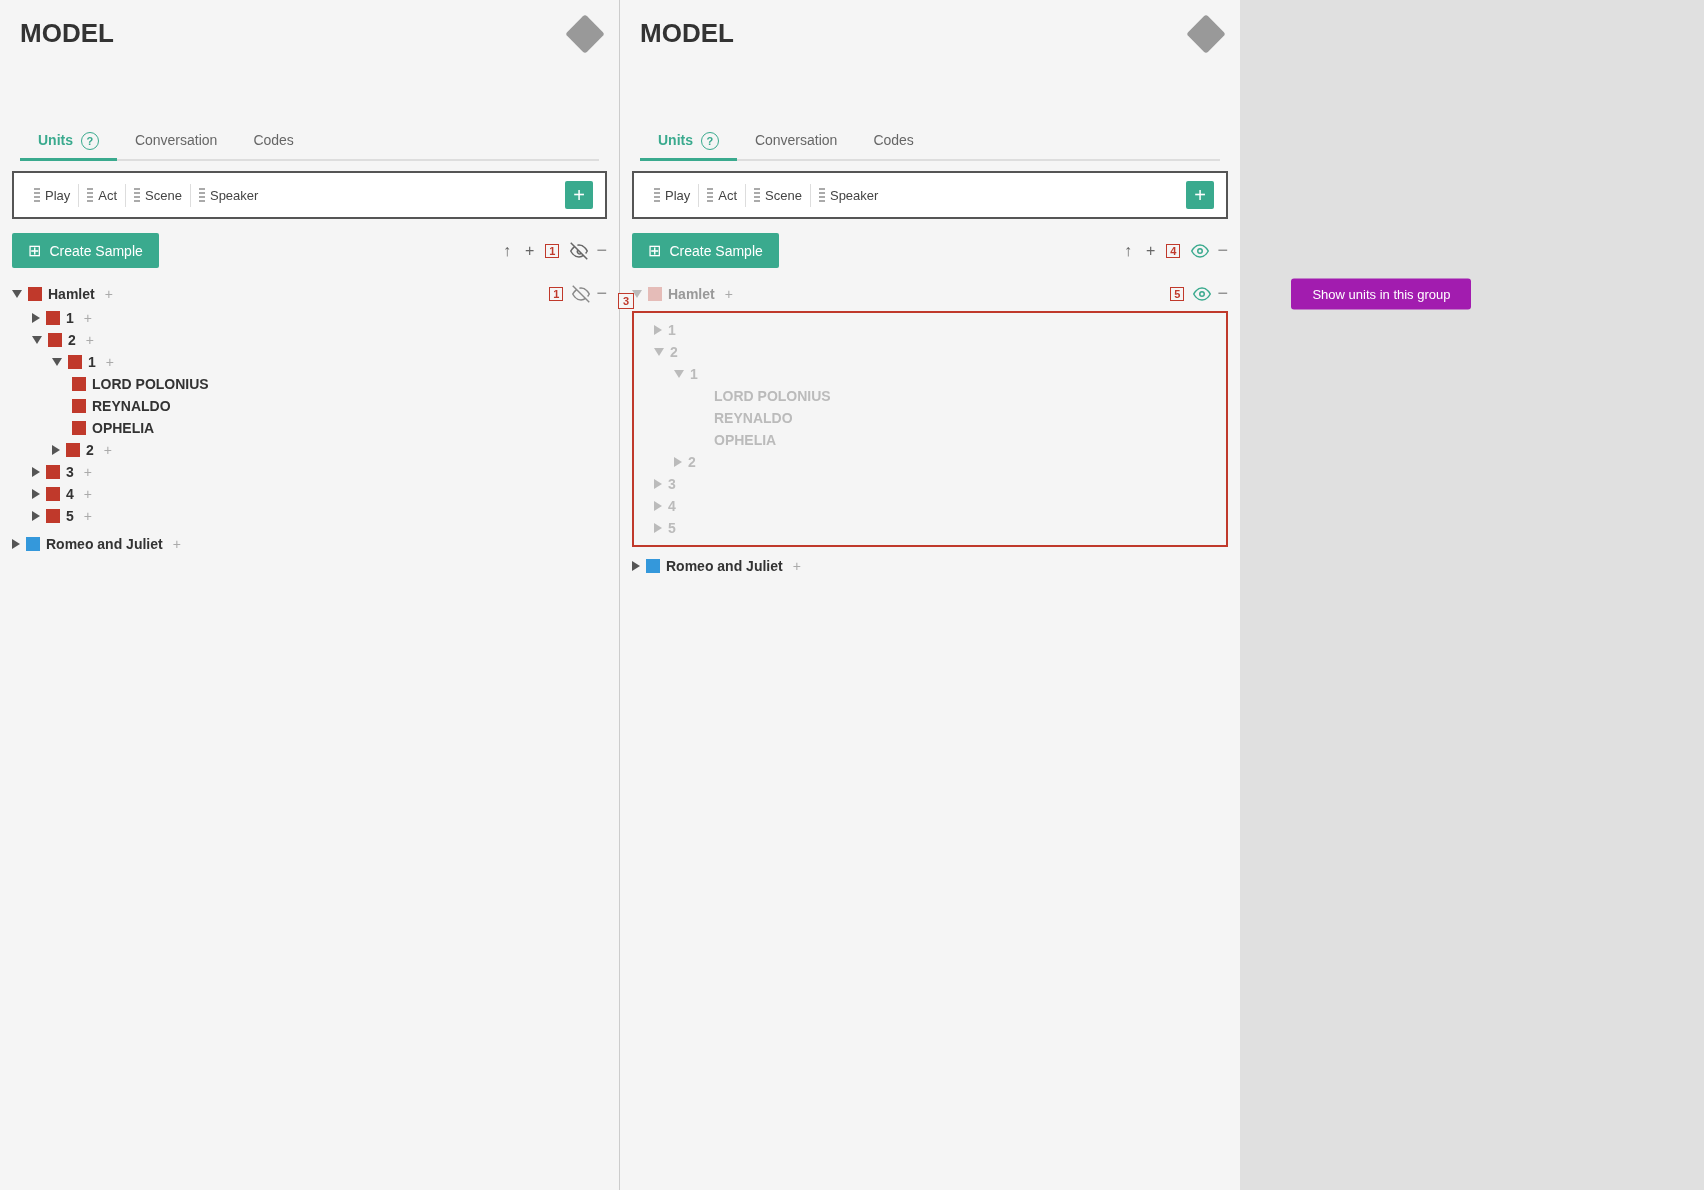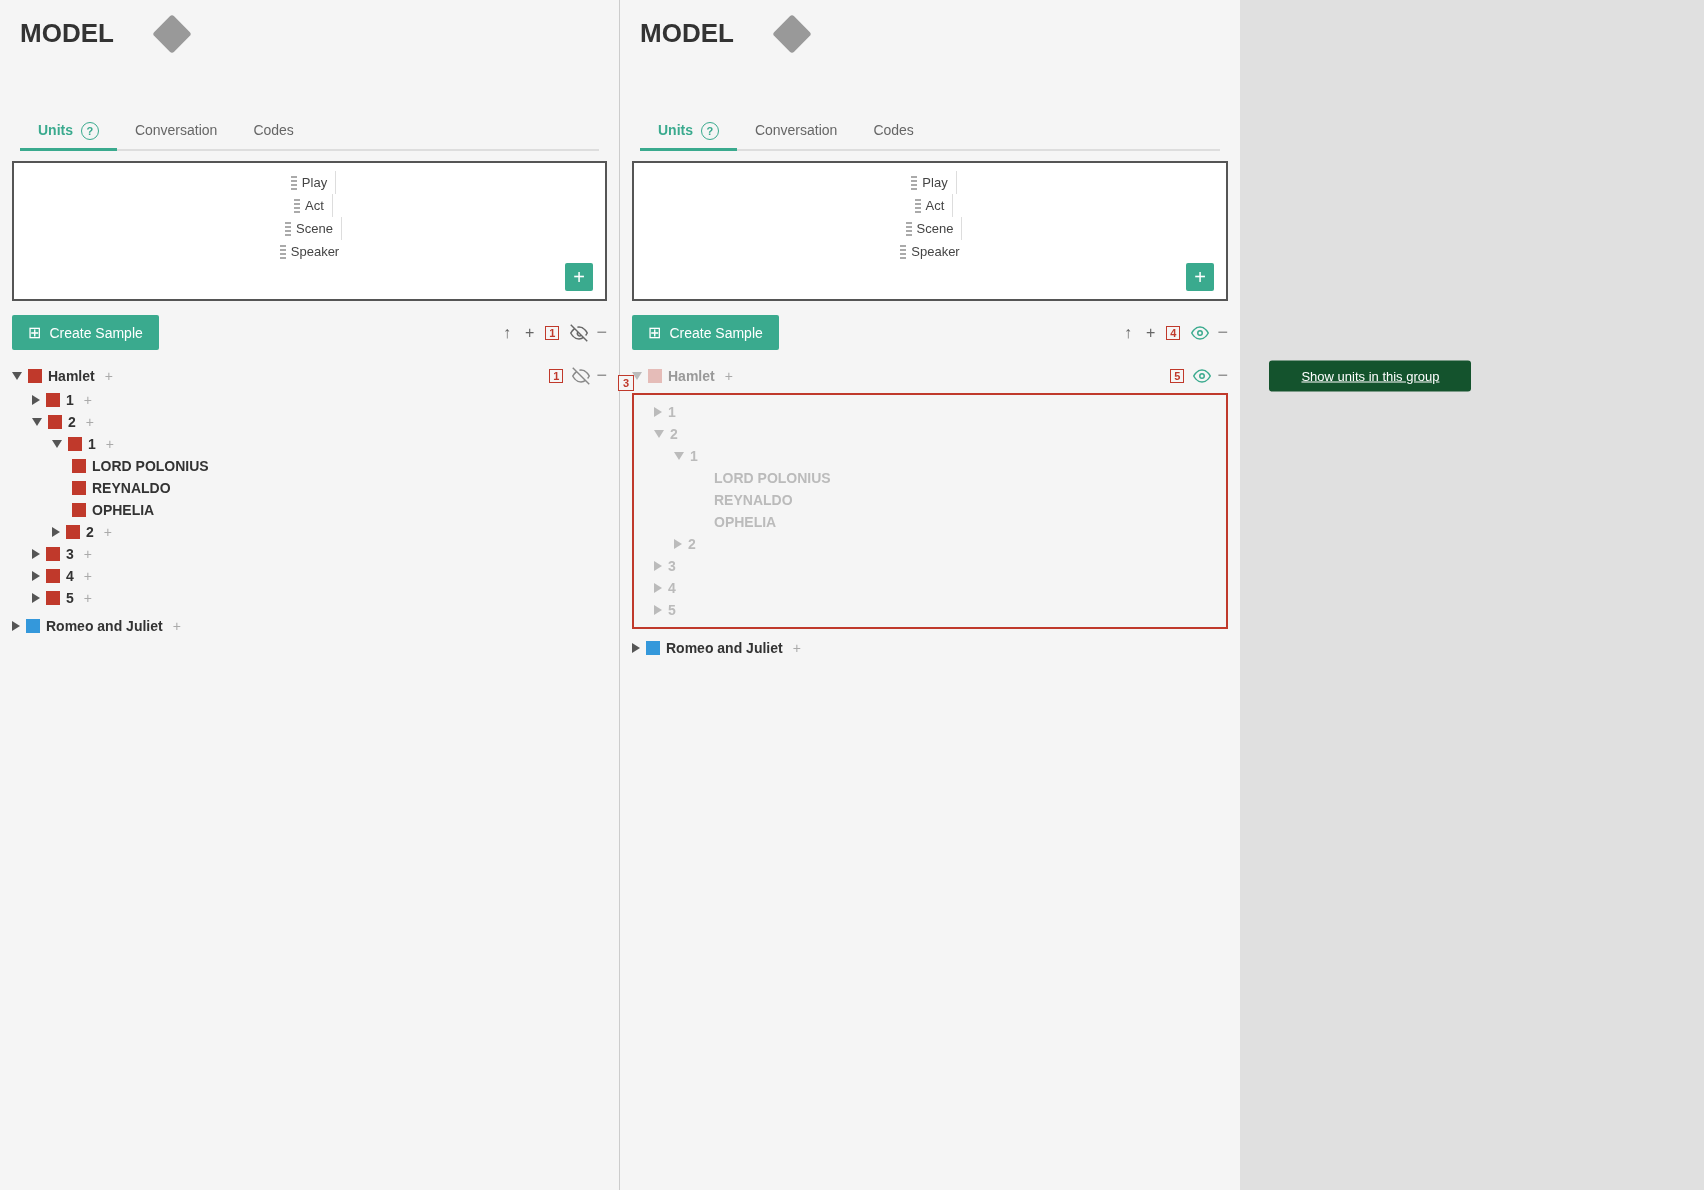--- a/index.html
+++ b/index.html
@@ -22,23 +22,24 @@
     }
 
     .panel-header {
       padding: 18px 20px 0 20px;
     }
 
     .panel-title {
       font-size: 26px;
       font-weight: bold;
       color: #333;
-      margin-bottom: 18px;
-      display: flex;
-      align-items: center;
+      margin-bottom: 28px;
+      display: flex;
+      align-items: center;
+      justify-content: space-between;
       gap: 44px;
     }
 
     .panel-title-text {
       font-size: 26px;
       font-weight: bold;
       color: #333;
     }
 
     .diamond-icon {
@@ -86,21 +87,20 @@
     }
 
     .unit-toolbar {
       display: flex;
       align-items: center;
       padding: 8px 12px;
       background: #fff;
       border: 2px solid #555;
       margin: 10px 12px 8px 12px;
       gap: 0;
-      flex-direction: column;
     }
 
     .unit-tag {
       display: flex;
       align-items: center;
       padding: 4px 8px;
       font-size: 13px;
       color: #444;
       border-right: 1px solid #ddd;
       cursor: pointer;
@@ -296,28 +296,27 @@
 
     .dimmed-text {
       color: #bbb;
     }
 
     .tooltip-box {
       position: absolute;
       right: -260px;
       top: 50%;
       transform: translateY(-50%);
-      background: #14532d;
+      background: #a21caf;
       color: white;
-      padding: 8px 32px;
+      padding: 8px 21px;
       font-size: 13px;
       border-radius: 3px;
       white-space: nowrap;
       z-index: 100;
-      text-decoration: underline;
     }
 
     .badge-num {
       font-size: 11px;
       color: #c0392b;
       font-weight: bold;
       border: 1.5px solid #c0392b;
       padding: 0 3px;
       margin-right: 3px;
     }

